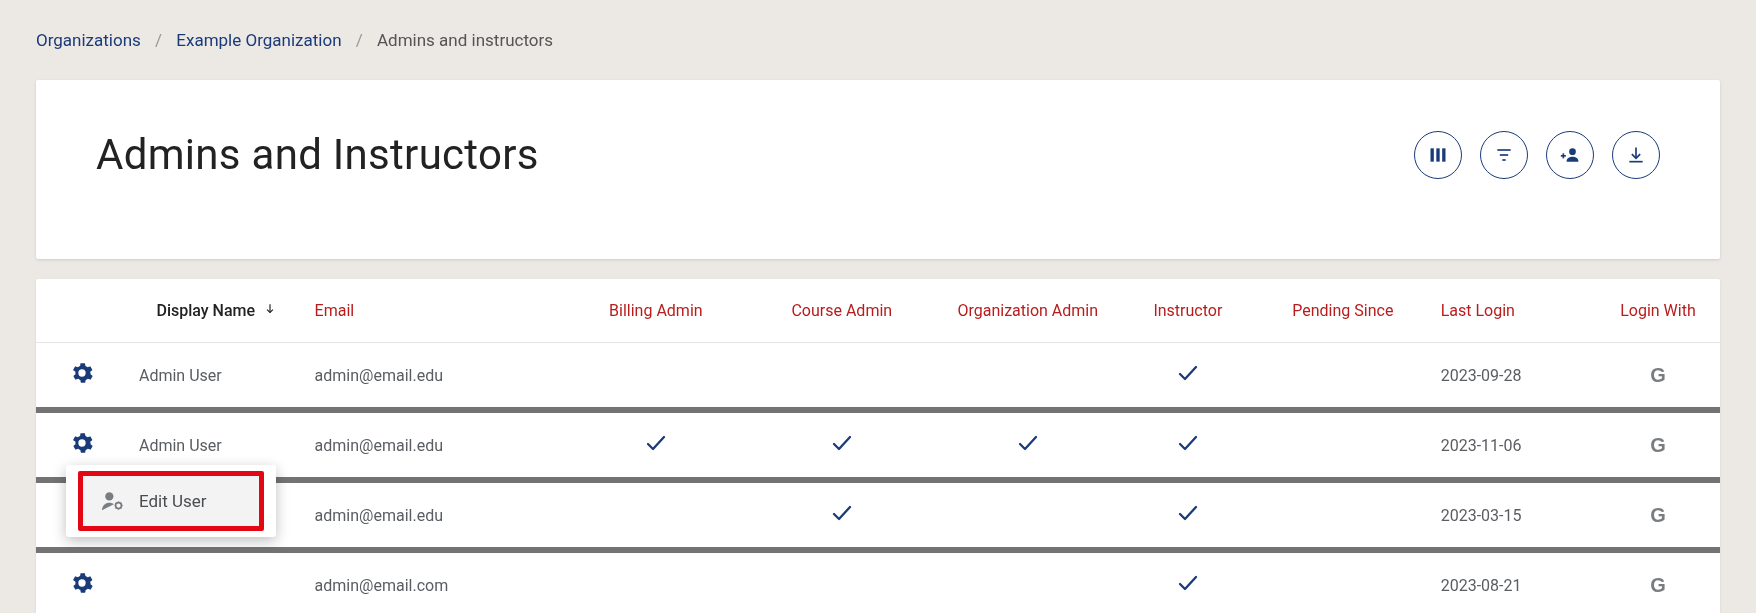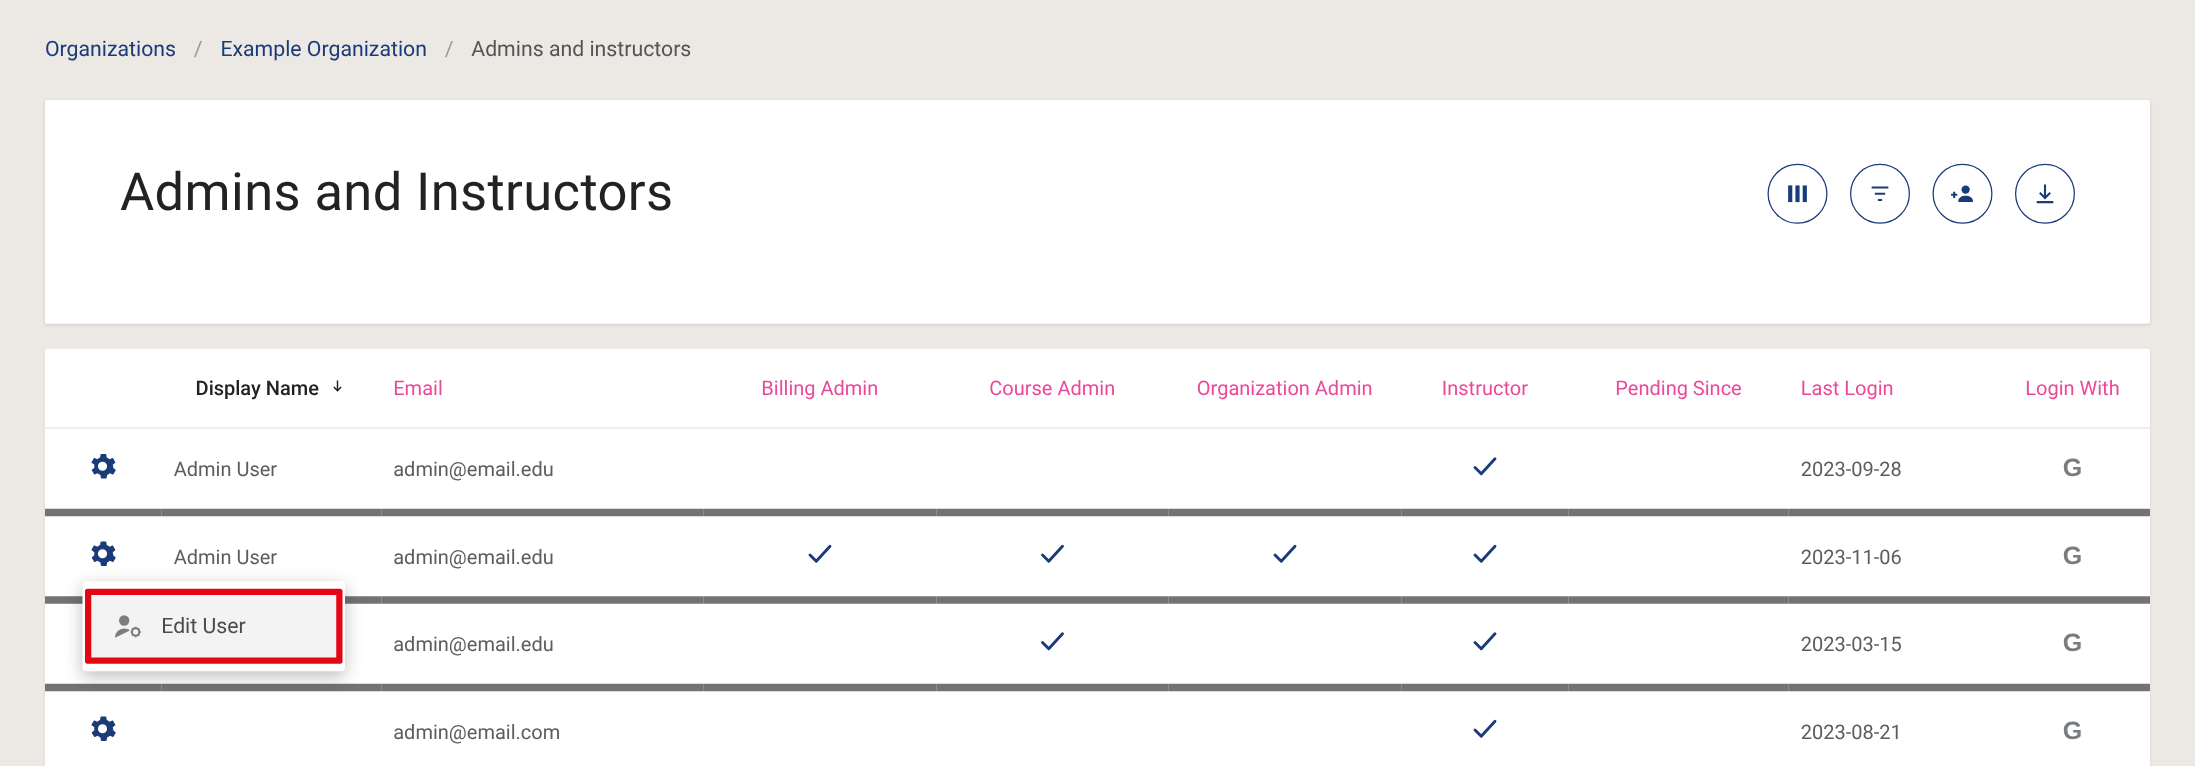--- a/index.html
+++ b/index.html
@@ -49,21 +49,21 @@
     margin: 0 36px;
     background: #fff;
     border-radius: 2px;
     box-shadow: 0 1px 3px rgba(0,0,0,0.08);
     position: relative;
   }
   table { width: 100%; border-collapse: collapse; }
   thead th {
     text-align: left;
     font-weight: 400;
-    color: #ec4899;
+    color: #b91c1c;
     font-size: 16px;
     padding: 22px 10px;
     border-bottom: 1px solid #e5e5e5;
     white-space: nowrap;
   }
   thead th.sorted { color: #222; font-weight: 500; text-align: center; }
   tbody td {
     padding: 18px 10px;
     border-bottom: 6px solid #737373;
     color: #5a5d61;
@@ -101,21 +101,21 @@
     display:flex; align-items:center; gap:14px;
     padding: 14px 18px;
     cursor:pointer;
     color:#4a4d50;
     font-size:17px;
   }
   .menu-item .mi-icon { color:#7a7d80; display:inline-flex; }
   .menu-item.highlight {
     border: 5px solid #e30613;
     background:#f3f3f3;
-    margin: 2px 2px;
+    margin: 2px 12px;
     border-radius:2px;
   }
   svg { display:block; }
 </style>
 </head>
 <body>
 
 <div class="breadcrumb">
   <span class="link">Organizations</span>
   <span class="sep">/</span>

